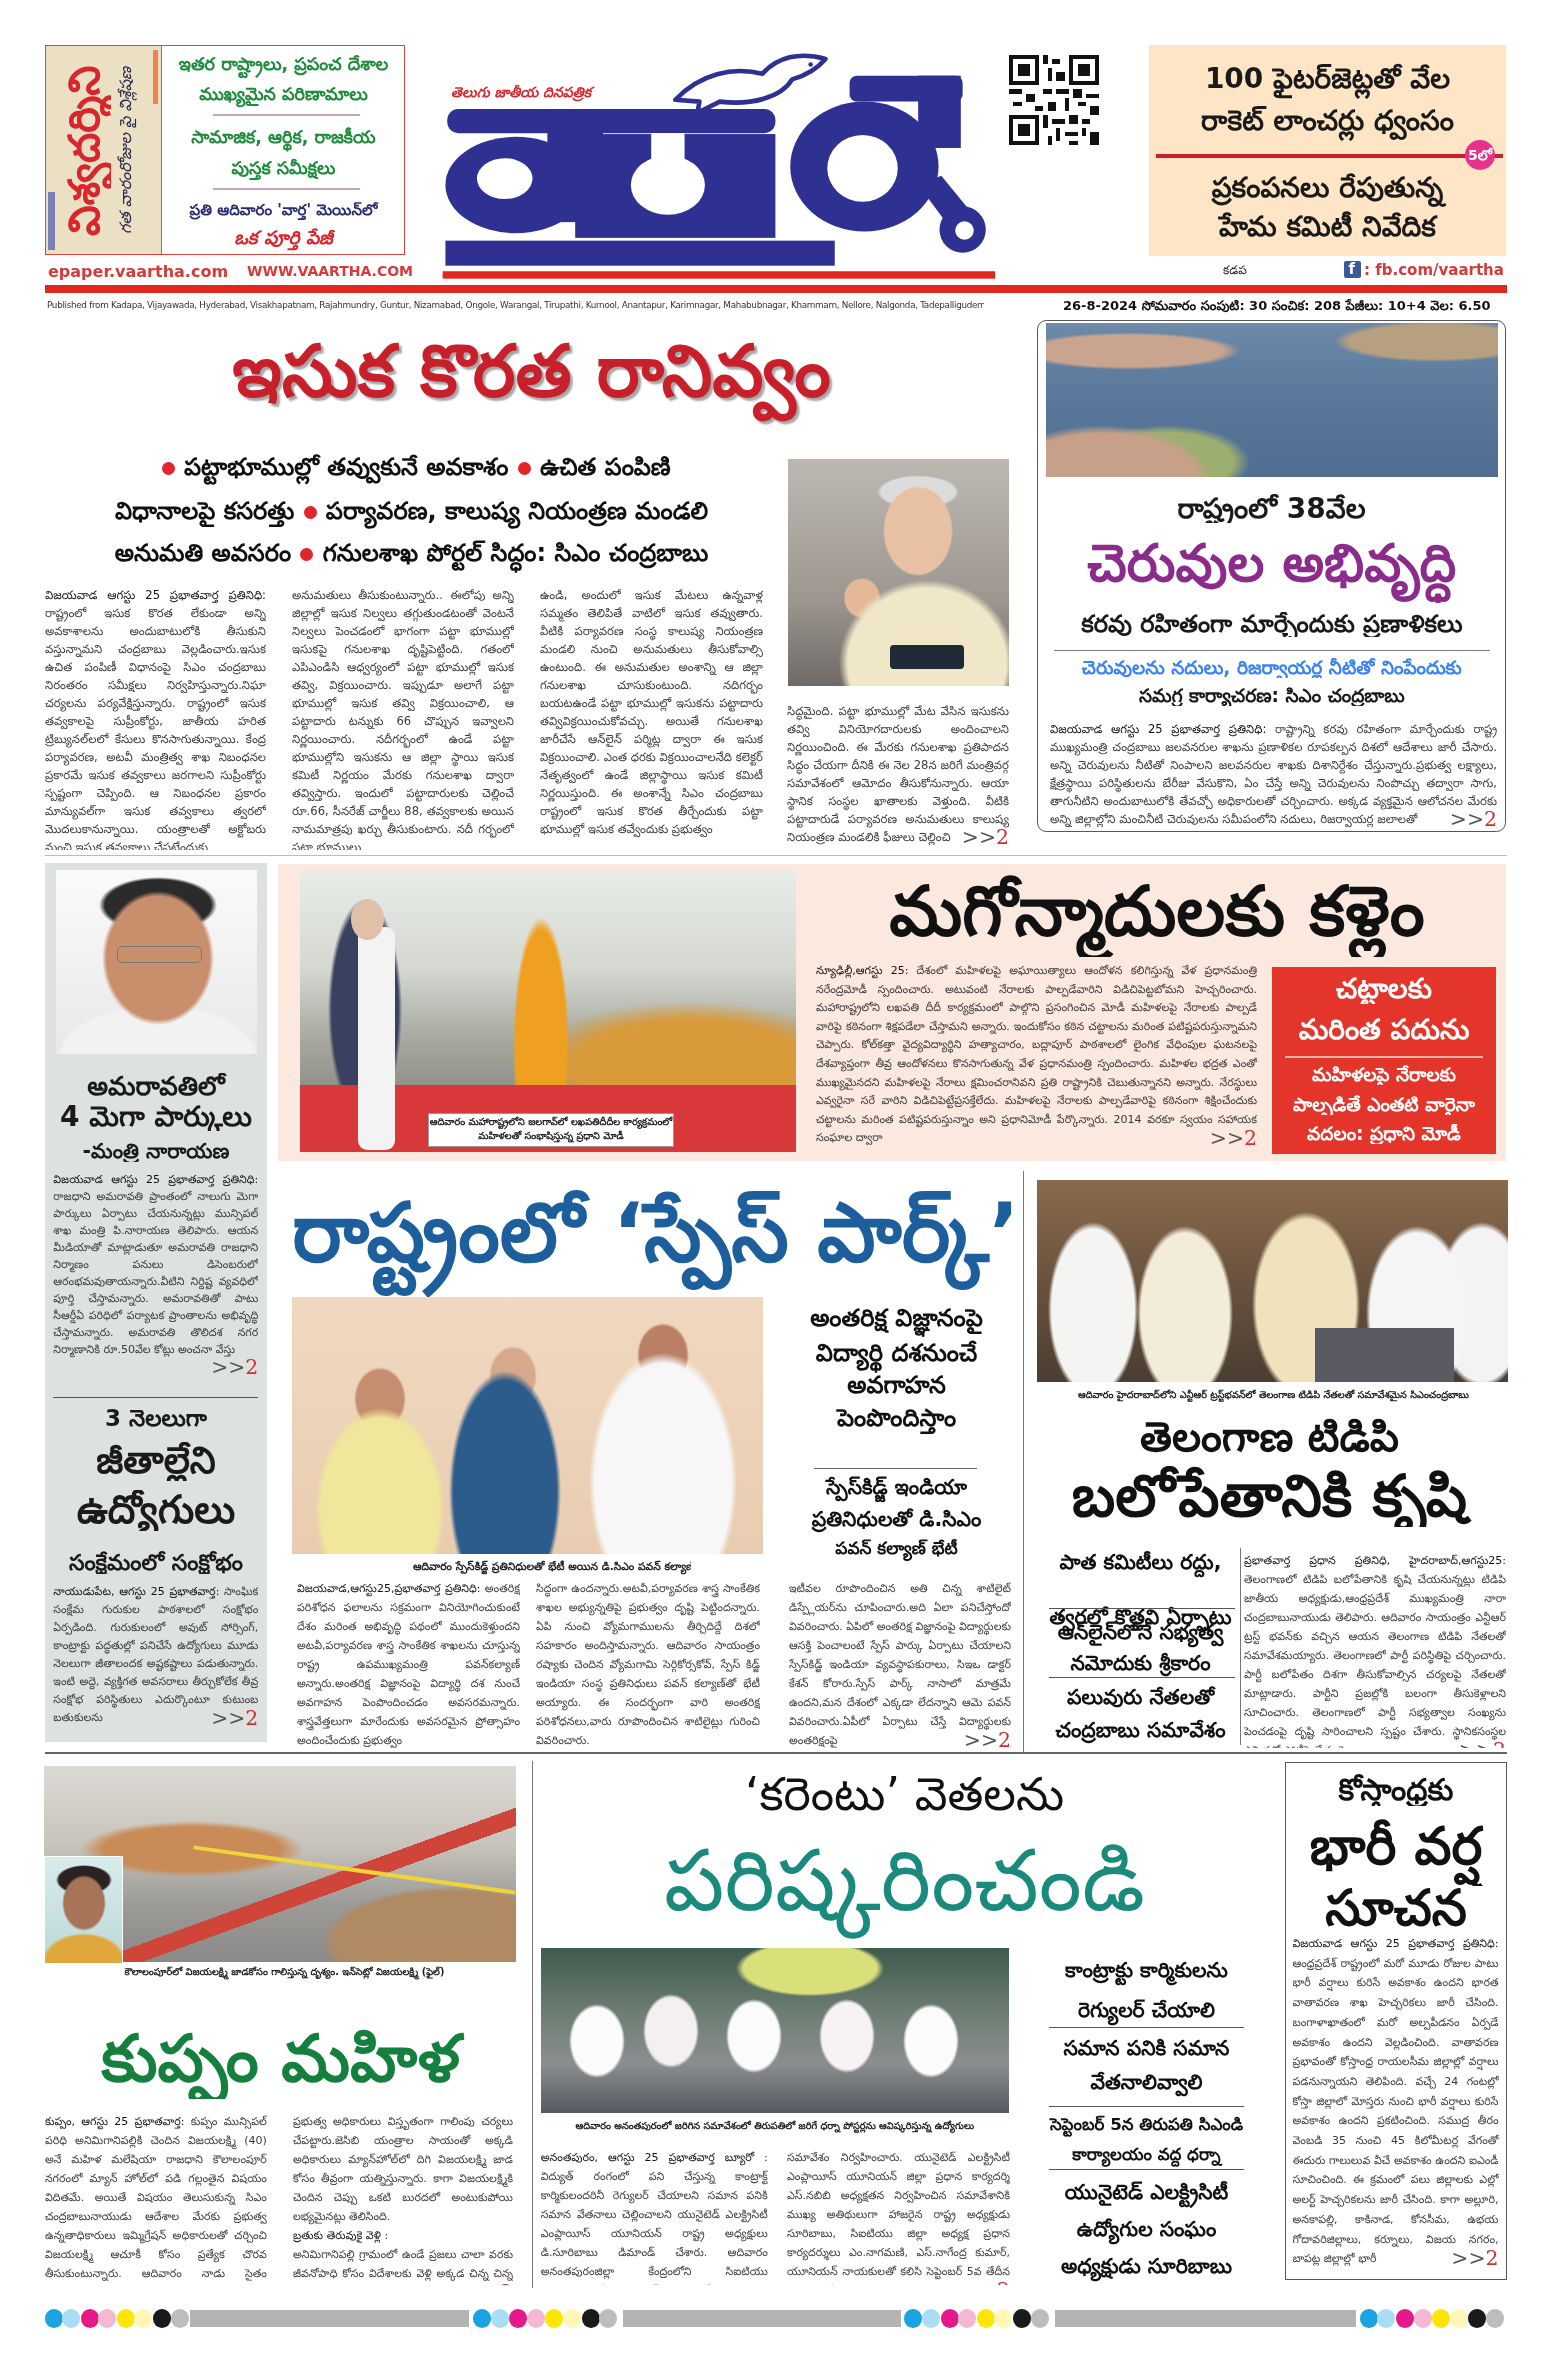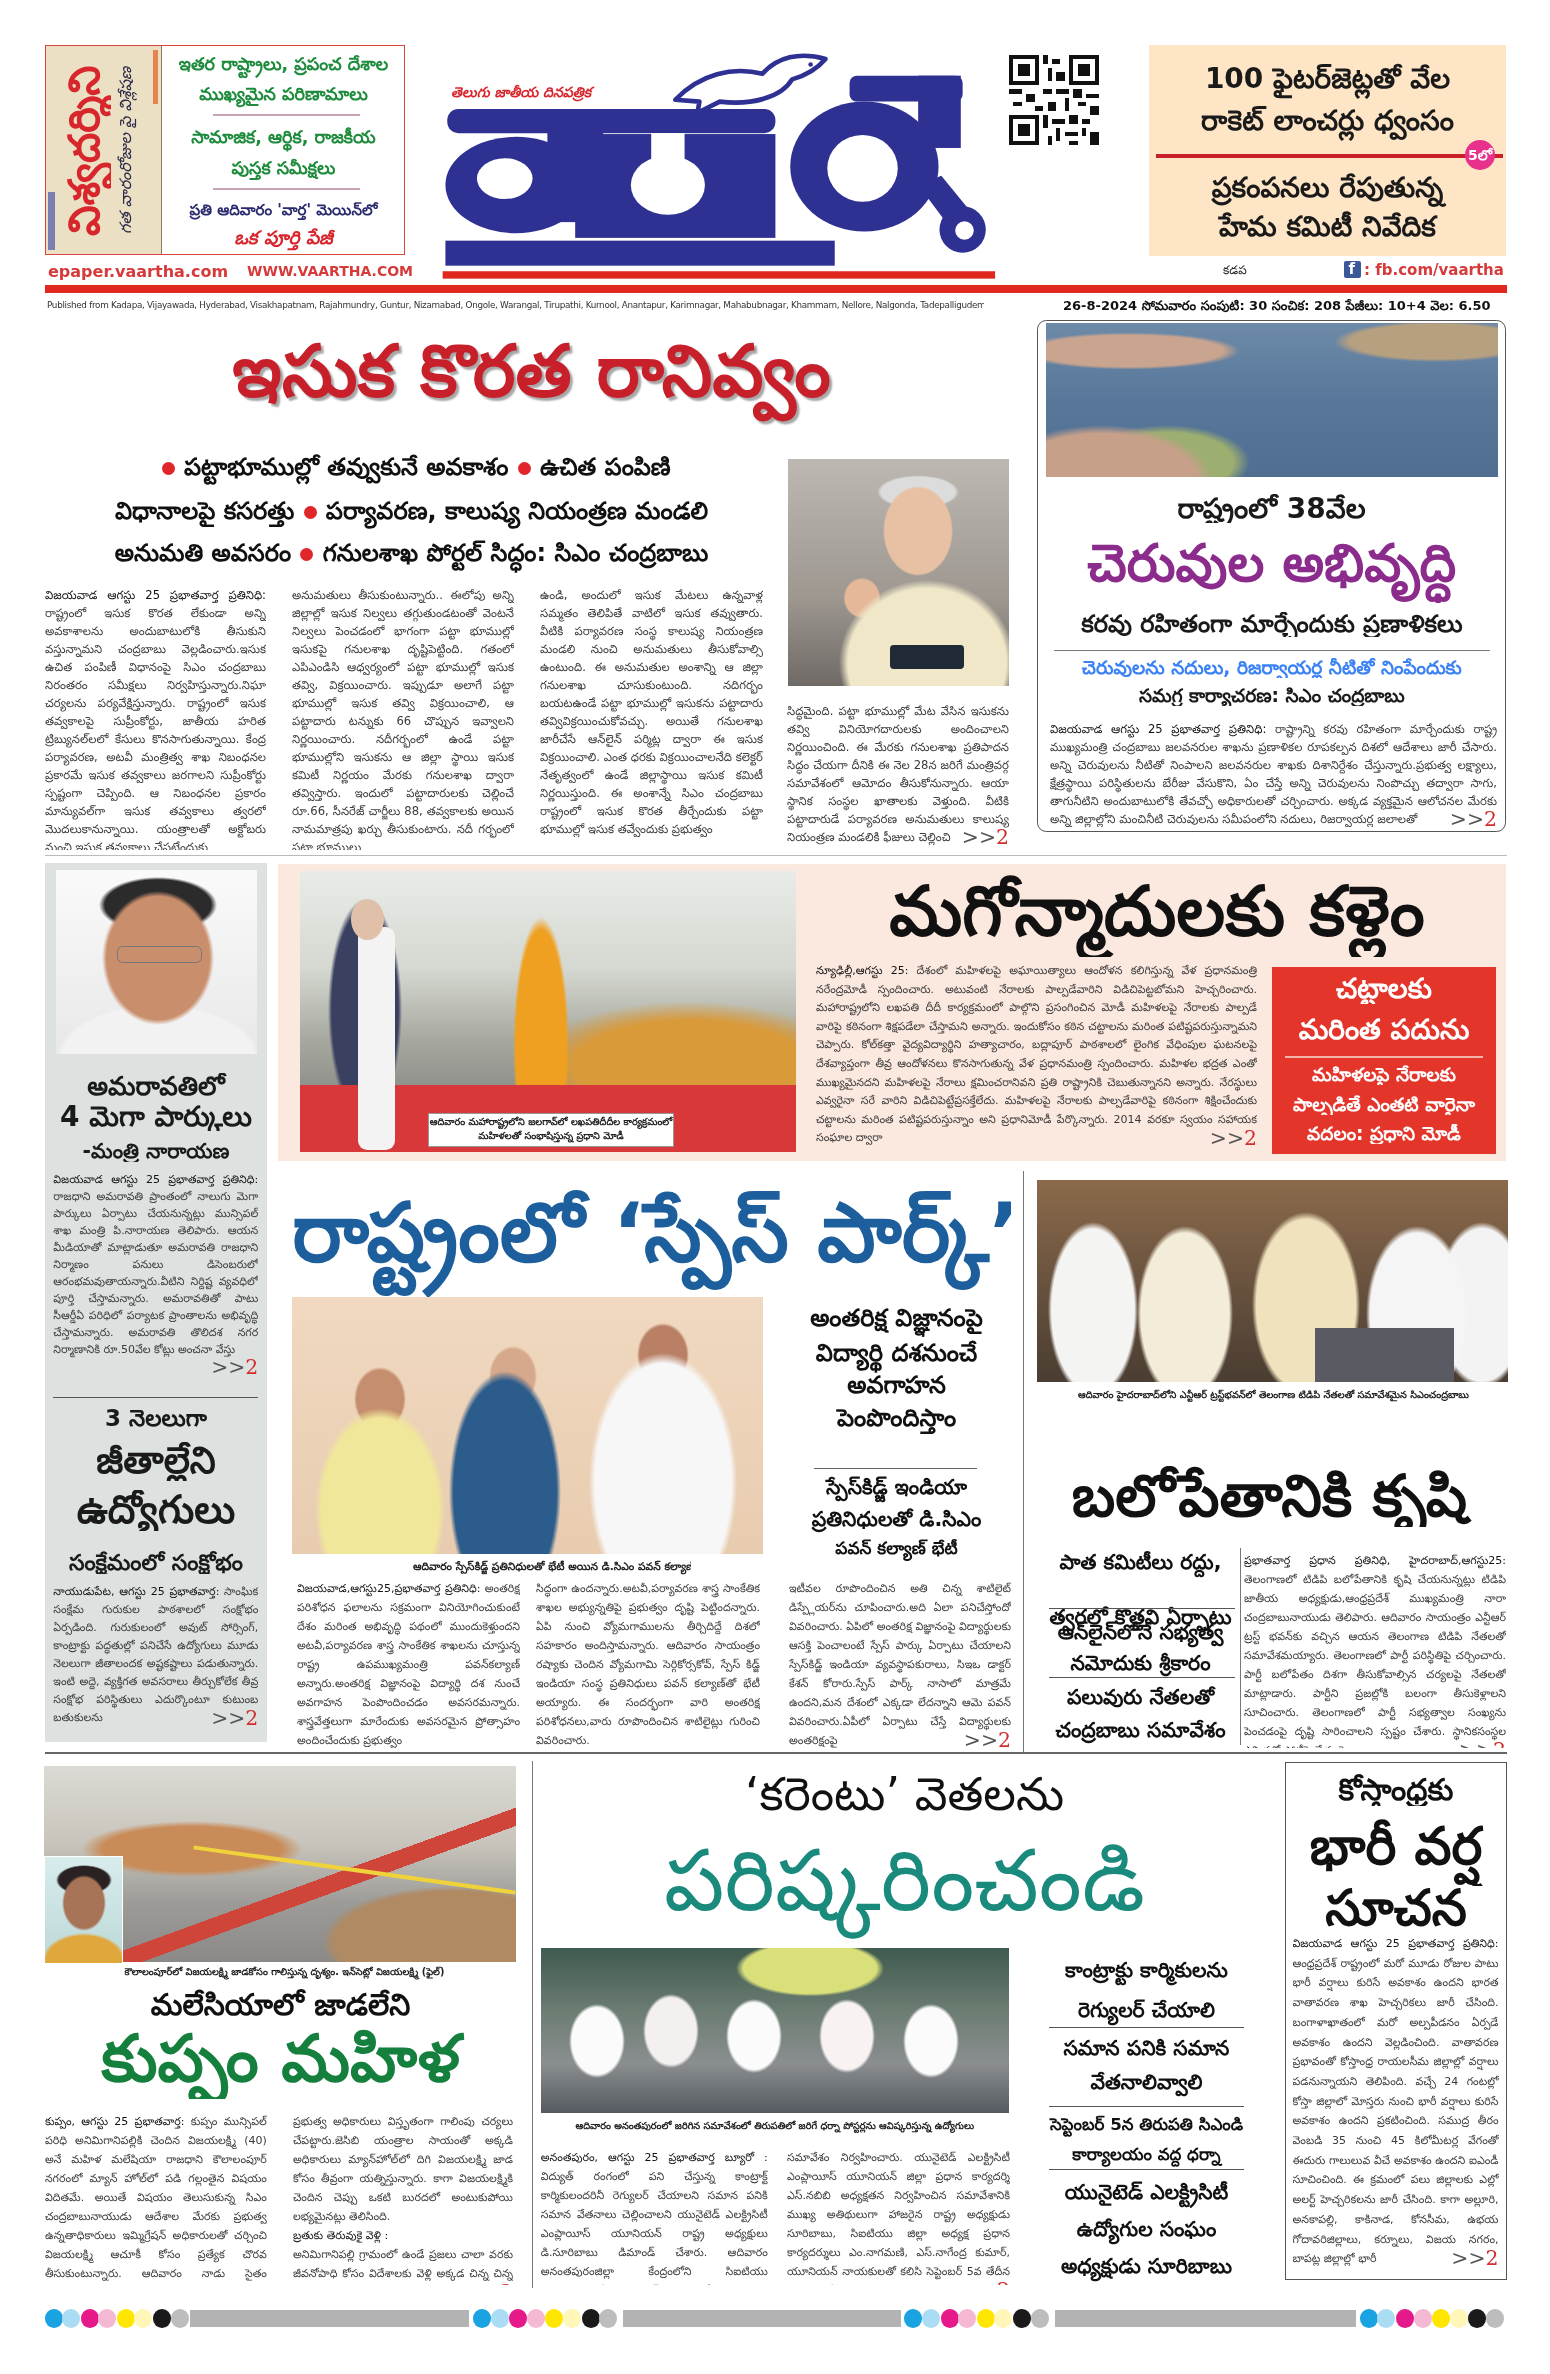--- a/index.html
+++ b/index.html
@@ -311,20 +311,21 @@
     <div class="photo" style="left:7.4px;top:6.5px;width:471px;height:202px;background:
         radial-gradient(ellipse 45px 88px at 56px 130px,#f4f4f2 0 92%,transparent 100%),
         radial-gradient(ellipse 48px 88px at 148px 134px,#f2ecd8 0 92%,transparent 100%),
         radial-gradient(ellipse 54px 93px at 269px 125px,#efe2bd 0 92%,transparent 100%),
         radial-gradient(ellipse 51px 88px at 380px 134px,#f5f5f5 0 92%,transparent 100%),
         radial-gradient(ellipse 46px 83px at 445px 125px,#f3f3f3 0 92%,transparent 100%),
         linear-gradient(180deg,#8b6a4b 0%,#6d5540 45%,#4a3d32 100%);">
       <div style="position:absolute;left:278px;top:148px;width:139px;height:54px;background:#5a5a62;"></div>
     </div>
     <div class="caption" style="left:16px;top:216px;width:455px;font-size:9.7px;">ఆదివారం హైదరాబాద్‌లోని ఎన్టీఆర్ ట్రస్ట్‌భవన్‌లో తెలంగాణ టిడిపి నేతలతో సమావేశమైన సిఎంచంద్రబాబు</div>
+    <div class="hl" style="left:0;top:243px;width:479px;font-size:41px;color:#111;">తెలంగాణ టిడిపి</div>
     <div class="hl" style="left:0;top:293px;width:479px;font-size:58px;color:#111;">బలోపేతానికి కృషి</div>
     <div class="deck" style="left:13px;top:377px;width:195px;font-size:20.4px;">పాత కమిటీలు రద్దు,</div>
     <div class="deck" style="left:13px;top:432px;width:195px;font-size:20.4px;">త్వరలో కొత్తవి ఏర్పాటు</div>
     <div class="thin" style="left:18.6px;top:435px;width:186px;background:#555;"></div>
     <div class="deck" style="left:13px;top:447px;width:195px;font-size:20.4px;">ఆన్‌లైన్‌లోనే సభ్యత్వ</div>
     <div class="deck" style="left:13px;top:478px;width:195px;font-size:20.4px;">నమోదుకు శ్రీకారం</div>
     <div class="thin" style="left:18.6px;top:504px;width:186px;background:#555;"></div>
     <div class="deck" style="left:13px;top:512px;width:195px;font-size:20.4px;">పలువురు నేతలతో</div>
     <div class="deck" style="left:13px;top:545px;width:195px;font-size:20.4px;">చంద్రబాబు సమావేశం</div>
     <div class="vrule" style="left:210px;top:375px;height:197px;"></div>
@@ -344,21 +345,20 @@
         radial-gradient(ellipse 111px 28px at 148px 83px,#c98b57 0 80%,transparent 100%),
         linear-gradient(180deg,#dcdad4 0%,#c8c4bb 40%,#9c9b98 70%,#8a8987 100%);">
       <div style="position:absolute;left:148px;top:102px;width:325px;height:3.7px;background:#f0d23a;transform:rotate(8deg);"></div>
     </div>
     <div class="photo" style="left:0.9px;top:95px;width:77px;height:106px;background:
         radial-gradient(ellipse 22px 28px at 39px 46px,#a87458 0 90%,transparent 100%),
         radial-gradient(ellipse 28px 15px at 39px 23px,#2a2222 0 90%,transparent 100%),
         radial-gradient(ellipse 42px 28px at 39px 104px,#e0a83c 0 90%,transparent 100%),
         linear-gradient(180deg,#d8ecec 0%,#bcd8d8 100%);border:0.9px solid #fff;"></div>
     <div class="caption" style="left:56px;top:205px;width:371px;font-size:9.7px;">కౌలాలంపూర్‌లో విజయలక్ష్మి జాడకోసం గాలిస్తున్న దృశ్యం. ఇన్‌సెట్లో విజయలక్ష్మి (ఫైల్)</div>
-    <div class="hl" style="left:0;top:228px;width:475px;font-size:30px;color:#111;">మలేసియాలో జాడలేని</div>
     <div class="hl" style="left:0;top:264px;width:475px;height:74px;font-size:65px;color:#15803d;">కుప్పం మహిళ</div>
     <div class="body" style="left:1.9px;top:351px;width:222px;height:173px;font-size:11px;line-height:19px;">
       <span class="byline">కుప్పం, ఆగస్టు 25 ప్రభాతవార్త:</span>
       <span>కుప్పం మున్సిపల్ పరిధి అనిమిగానిపల్లికి చెందిన విజయలక్ష్మి (40) అనే మహిళ మలేషియా రాజధాని కౌలాలంపూర్ నగరంలో మ్యాన్ హోల్‌లో పడి గల్లంతైన విషయం విదితమే. అయితే విషయం తెలుసుకున్న సిఎం చంద్రబాబునాయుడు ఆదేశాల మేరకు ప్రభుత్వ ఉన్నతాధికారులు ఇమ్మిగ్రేషన్ అధికారులతో చర్చించి విజయలక్ష్మి ఆచూకీ కోసం ప్రత్యేక చొరవ తీసుకుంటున్నారు. ఆదివారం నాడు సైతం విజయలక్ష్మి ఆచూకీ కోసం కౌలాలంపూర్‌లో అక్కడి</span>
     </div>
     <div class="body" style="left:250px;top:351px;width:220px;height:173px;font-size:11px;line-height:19px;">
       <span>ప్రభుత్వ అధికారులు విస్తృతంగా గాలింపు చర్యలు చేపట్టారు.జెసిబి యంత్రాల సాయంతో అక్కడి అధికారులు మ్యాన్‌హోల్‌లో దిగి విజయలక్ష్మి జాడ కోసం తీవ్రంగా యత్నిస్తున్నారు. కాగా విజయలక్ష్మికి చెందిన చెప్పు ఒకటి బురదలో అంటుకుపోయి లభ్యమైనట్లు తెలిసింది.</span><br>
       <span class="byline">బ్రతుకు తెరువుకై వెళ్లి :</span><br>
       <span>అనిమిగానిపల్లి గ్రామంలో ఉండే ప్రజలు చాలా వరకు జీవనోపాధి కోసం విదేశాలకు వెళ్లి అక్కడ చిన్న చిన్న వ్యాపారాలు చేసుకుని</span>
       <a class="jump"><span>&gt;&gt;</span><span class="pg">2</span></a>

